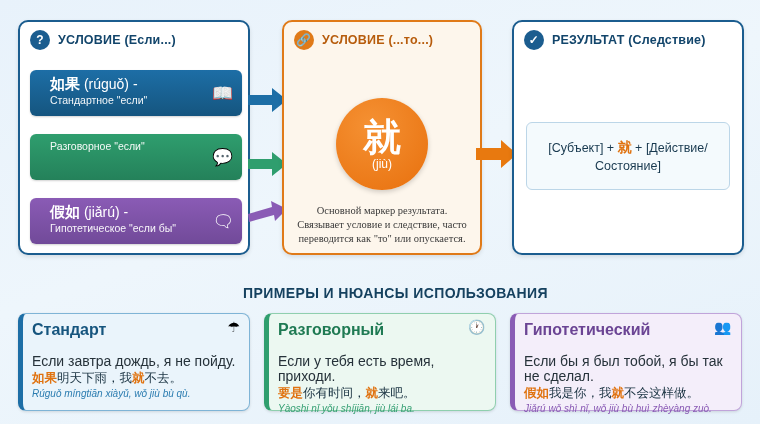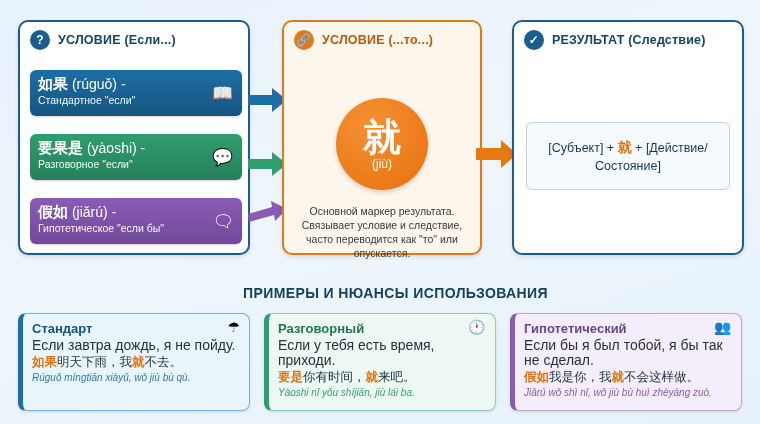--- a/index.html
+++ b/index.html
@@ -63,21 +63,21 @@
   #panel-condition .badge {
     background: #1b5d8f;
   }
   .cond-item {
     position: absolute;
     left: 10px;
     width: 212px;
     height: 46px;
     border-radius: 6px;
     color: #fff;
-    padding: 5px 8px;
+    padding: 5px 20px;
     box-sizing: border-box;
     box-shadow: 0 1px 2px rgba(0,0,0,0.18);
   }
   .cond-top {
     font-size: 14px;
     line-height: 17px;
     white-space: nowrap;
   }
   .cond-top .hz {
     font-size: 15px;
@@ -144,20 +144,21 @@
   }
   #link-desc {
     position: absolute;
     left: 10px;
     right: 10px;
     top: 182px;
     text-align: center;
     font-size: 10.5px;
     line-height: 14px;
     color: #3a3a3a;
+    font-family: Liberation Serif, serif;
   }
 
   
   #panel-result {
     left: 512px;
     top: 20px;
     width: 232px;
     height: 235px;
     background: #ffffff;
     border: 2px solid #1b5d8f;
@@ -216,23 +217,23 @@
     position: absolute;
     top: 313px;
     width: 232px;
     height: 98px;
     border-radius: 8px;
     box-sizing: border-box;
     padding: 7px 9px;
     box-shadow: 0 1px 3px rgba(0,0,0,0.12);
   }
   .ex-title {
-    font-size: 13px;
-    font-weight: bold;
-    margin-bottom: 2px;
+    font-size: 16px;
+    font-weight: bold;
+    margin-bottom: 15px;
   }
   .ex-ru {
     font-size: 14px;
     line-height: 15px;
     color: #26323a;
   }
   .ex-cn {
     font-size: 12.5px;
     line-height: 18px;
     color: #17303f;
@@ -292,24 +293,20 @@
     <div class="cond-item" id="cond-0">
       <div class="cond-top">
         <span class="hz">如果</span>
         <span>(rúguǒ) -</span>
       </div>
       <div class="cond-sub">Стандартное "если"</div>
       <span class="cond-icon">📖</span>
     </div>
 
     <div class="cond-item" id="cond-1">
-      <div class="cond-top">
-        <span class="hz">要果是</span>
-        <span>(yàoshi) -</span>
-      </div>
       <div class="cond-sub">Разговорное "если"</div>
       <span class="cond-icon">💬</span>
     </div>
 
     <div class="cond-item" id="cond-2">
       <div class="cond-top">
         <span class="hz">假如</span>
         <span>(jiǎrú) -</span>
       </div>
       <div class="cond-sub">Гипотетическое "если бы"</div>

